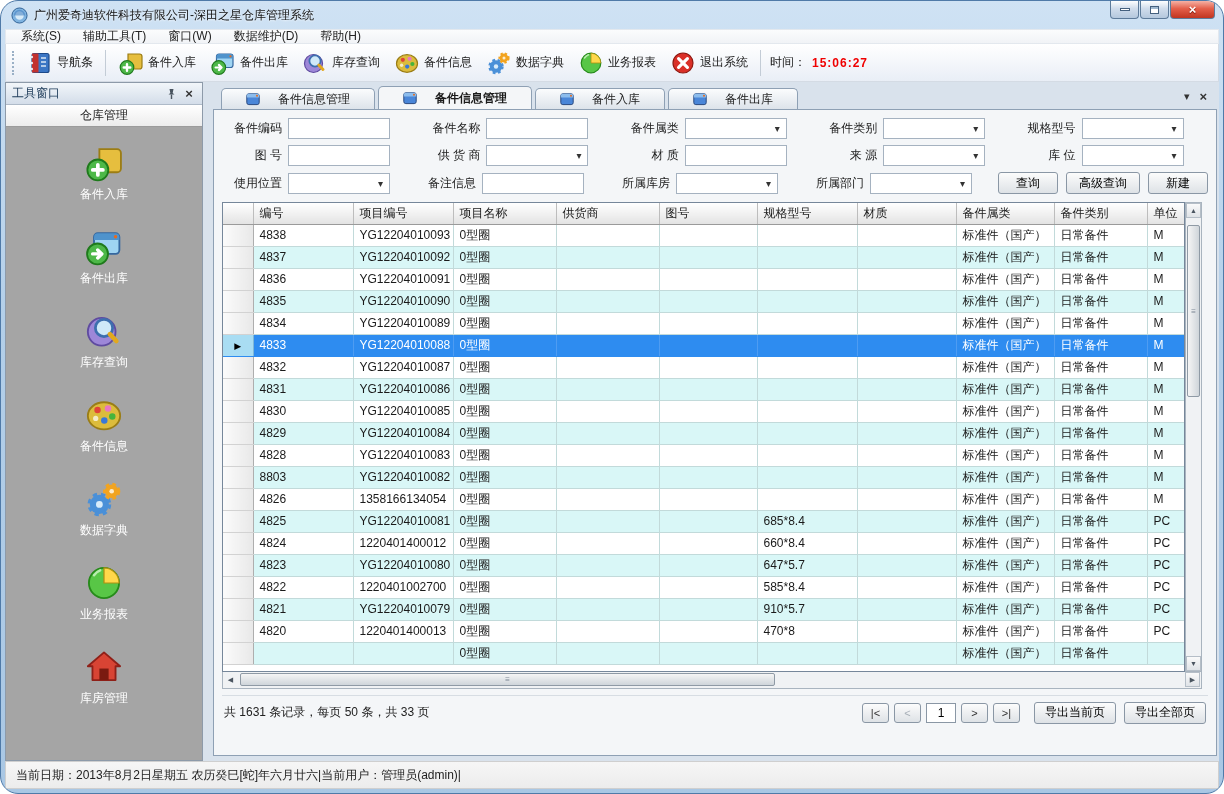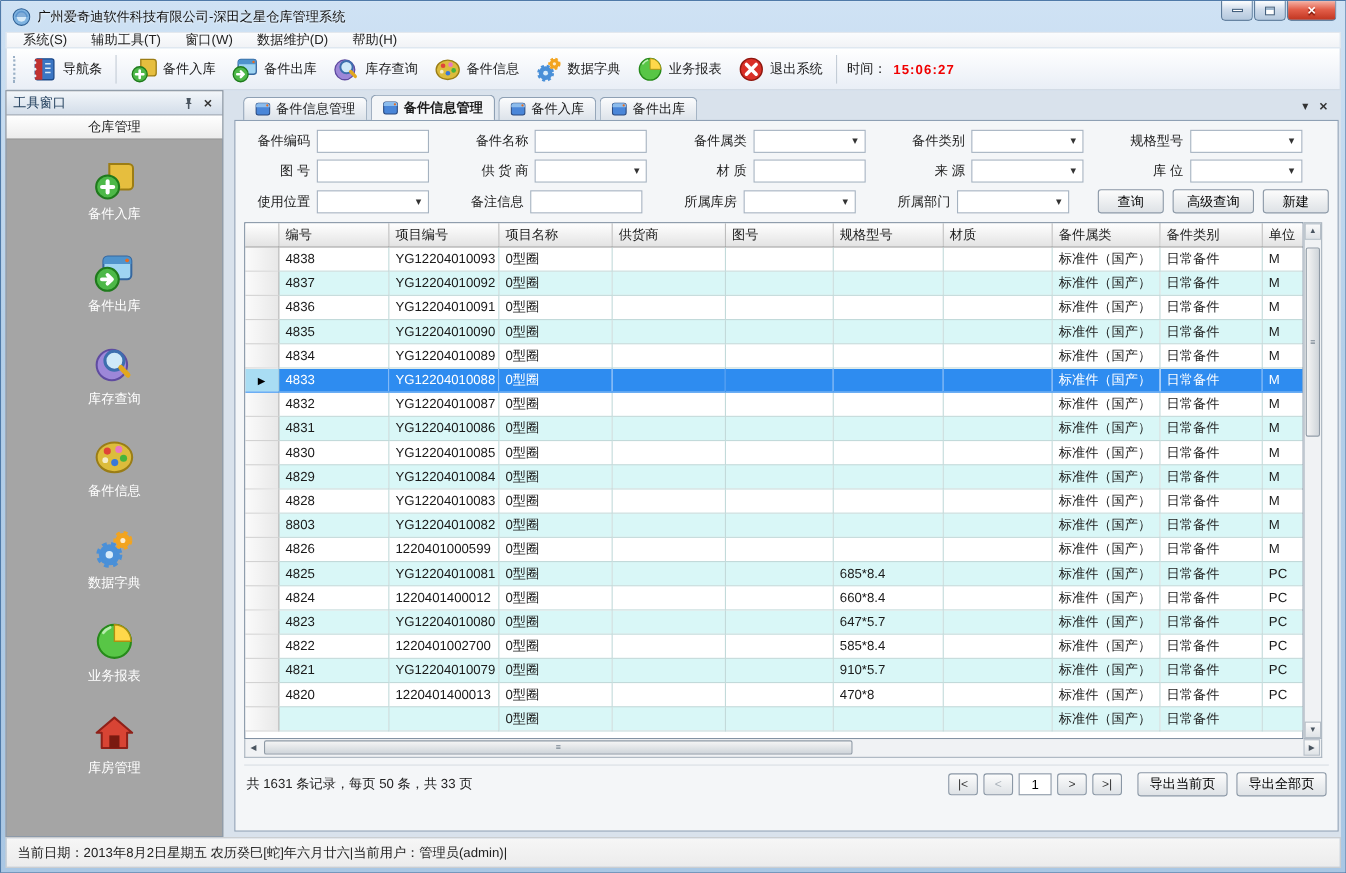--- a/index.html
+++ b/index.html
@@ -1,20 +1,20 @@
 <!DOCTYPE html>
 <html><head>
 <meta charset="utf-8">
 <style>
   * { box-sizing: border-box; margin: 0; padding: 0; }
   html,body { width:1224px; height:794px; }
   body { font-family:"Liberation Sans","DejaVu Sans",sans-serif; font-size:12px; color:#1a1a1a; background:#fff; }
 
   
-  .window { width:1224px; height:794px; border-radius:1px; border:1px solid #4f7aa8;
+  .window { width:1224px; height:794px; border-radius:18px; border:1px solid #4f7aa8;
     background:linear-gradient(#cfe2f4,#b3cfe9 40%, #a9c7e4); padding:0 4px 4px 4px;
     display:flex; flex-direction:column; overflow:hidden; }
 
   
   .titlebar { height:28px; display:flex; align-items:center; padding:0 6px; position:relative; }
   .titlebar .app-ico { width:17px; height:17px; margin-right:6px; }
   .title-text { font-size:12px; color:#111; text-shadow:0 1px 2px rgba(255,255,255,.8); }
   .winbtns { position:absolute; right:4px; top:0; display:flex; }
   .wbtn { width:29px; height:18px; border:1px solid #5d7b9a; border-top:none; border-radius:0 0 4px 4px;
     background:linear-gradient(#fdfeff,#cfdceb 45%,#b4c8dd); display:flex; align-items:center; justify-content:center; margin-left:1px; }
@@ -55,21 +55,21 @@
   .sb-body { flex:1; padding-top:16px; overflow:hidden; }
   .sb-item { display:flex; flex-direction:column; align-items:center; margin-bottom:24px; cursor:default; }
   .sb-item svg { width:40px; height:40px; }
   .sb-item-label { color:#fff; margin-top:3px; }
 
   
   .content { flex:1; display:flex; flex-direction:column; padding-top:4px; min-width:0; }
 
   
   .tabstrip { height:23px; display:flex; align-items:flex-end; padding:0 8px; position:relative; }
-  .tab { display:flex; align-items:center; gap:5px; height:21px; padding:0 10px; margin-right:3px;
+  .tab { display:flex; align-items:center; gap:18px; height:21px; padding:0 24px; margin-right:3px;
     border:1px solid #8ea0b4; border-bottom:none; border-radius:5px 5px 0 0;
     background:linear-gradient(#fbfcfd,#dde3ea); position:relative; }
   .tab svg { width:14px; height:14px; }
   .tab.active { height:23px; background:#f4f6f8; font-weight:bold; z-index:3; }
   .tabstrip-right { position:absolute; right:12px; top:3px; display:flex; gap:10px; color:#333; }
   .icon-chevron-down::before { content:"\25be"; font-size:11px; }
 
   
   .panel { flex:1; margin:0 2px 5px 0; border:1px solid #8ea0b4; background:#f4f6f8; display:flex; flex-direction:column; min-height:0; }
 
@@ -657,21 +657,21 @@
                     <td></td>
                     <td></td>
                     <td></td>
                     <td>标准件（国产）</td>
                     <td>日常备件</td>
                     <td>M</td>
                   </tr>
                   <tr>
                     <td class="selcell"></td>
                     <td>4826</td>
-                    <td>1220401000599</td>
+                    <td>1358166134054</td>
                     <td>0型圈</td>
                     <td></td>
                     <td></td>
                     <td></td>
                     <td></td>
                     <td>标准件（国产）</td>
                     <td>日常备件</td>
                     <td>M</td>
                   </tr>
                   <tr class="alt">

